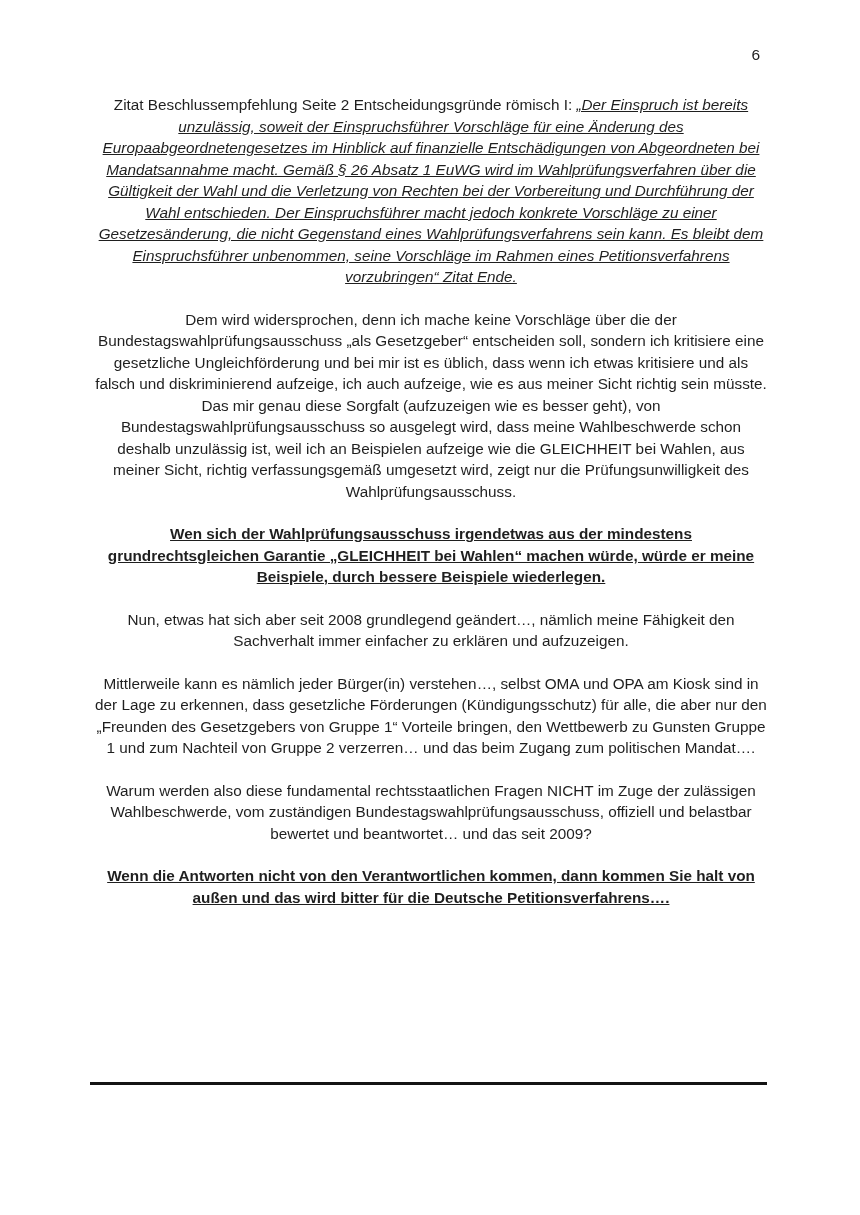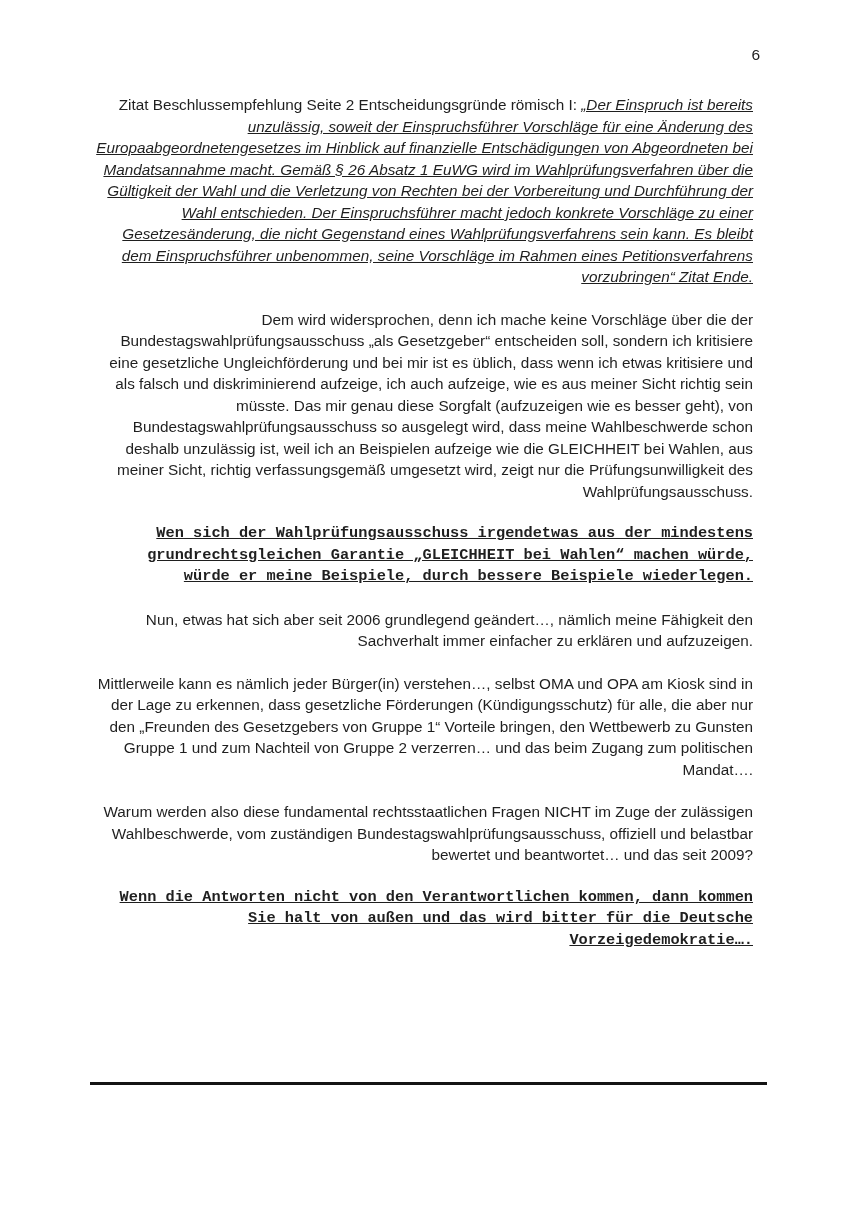--- a/index.html
+++ b/index.html
@@ -24,28 +24,28 @@
     line-height: 21px;
     color: #1f1f1f;
   }
   .content {
     position: absolute;
     top: 94px;
     left: 93px;
     width: 676px;
   }
   .para {
-    margin: 0 16px 21px 0;
+    margin: 0 0 21px 0;
     font-size: 15.3px;
     line-height: 21.5px;
-    text-align: right;
+    text-align: center;
     color: #1f1f1f;
   }
   .italic { font-style: italic; }
-  .bold { font-weight: bold; font-family: Liberation Mono, monospace; }
+  .bold { font-weight: bold; }
   .underline { text-decoration: underline; }
   .footer-rule {
     position: absolute;
     top: 1082px;
     left: 90px;
     width: 677px;
     height: 3px;
     background: #141414;
   }
 </style>
@@ -58,26 +58,26 @@
 
   <div class="content">
 
     <p class="para"><span>Zitat Beschlussempfehlung Seite 2 Entscheidungsgründe römisch I: </span><span class="italic underline">„Der Einspruch ist bereits unzulässig, soweit der Einspruchsführer Vorschläge für eine Änderung des Europaabgeordnetengesetzes im Hinblick auf finanzielle Entschädigungen von Abgeordneten bei Mandatsannahme macht. Gemäß § 26 Absatz 1 EuWG wird im Wahlprüfungsverfahren über die Gültigkeit der Wahl und die Verletzung von Rechten bei der Vorbereitung und Durchführung der Wahl entschieden. Der Einspruchsführer macht jedoch konkrete Vorschläge zu einer Gesetzesänderung, die nicht Gegenstand eines Wahlprüfungsverfahrens sein kann. Es bleibt dem Einspruchsführer unbenommen, seine Vorschläge im Rahmen eines Petitionsverfahrens vorzubringen“ Zitat Ende.</span></p>
 
     <p class="para">Dem wird widersprochen, denn ich mache keine Vorschläge über die der Bundestagswahlprüfungsausschuss „als Gesetzgeber“ entscheiden soll, sondern ich kritisiere eine gesetzliche Ungleichförderung und bei mir ist es üblich, dass wenn ich etwas kritisiere und als falsch und diskriminierend aufzeige, ich auch aufzeige, wie es aus meiner Sicht richtig sein müsste. Das mir genau diese Sorgfalt (aufzuzeigen wie es besser geht), von Bundestagswahlprüfungsausschuss so ausgelegt wird, dass meine Wahlbeschwerde schon deshalb unzulässig ist, weil ich an Beispielen aufzeige wie die GLEICHHEIT bei Wahlen, aus meiner Sicht, richtig verfassungsgemäß umgesetzt wird, zeigt nur die Prüfungsunwilligkeit des Wahlprüfungsausschuss.</p>
 
     <p class="para bold underline">Wen sich der Wahlprüfungsausschuss irgendetwas aus der mindestens grundrechtsgleichen Garantie „GLEICHHEIT bei Wahlen“ machen würde, würde er meine Beispiele, durch bessere Beispiele wiederlegen.</p>
 
 
-    <p class="para">Nun, etwas hat sich aber seit 2006 grundlegend geändert…, nämlich meine Fähigkeit den Sachverhalt immer einfacher zu erklären und aufzuzeigen.</p>
+    <p class="para">Nun, etwas hat sich aber seit 2008 grundlegend geändert…, nämlich meine Fähigkeit den Sachverhalt immer einfacher zu erklären und aufzuzeigen.</p>
 
     <p class="para">Mittlerweile kann es nämlich jeder Bürger(in) verstehen…, selbst OMA und OPA am Kiosk sind in der Lage zu erkennen, dass gesetzliche Förderungen (Kündigungsschutz) für alle, die aber nur den „Freunden des Gesetzgebers von Gruppe 1“ Vorteile bringen, den Wettbewerb zu Gunsten Gruppe 1 und zum Nachteil von Gruppe 2 verzerren… und das beim Zugang zum politischen Mandat….</p>
 
     <p class="para">Warum werden also diese fundamental rechtsstaatlichen Fragen NICHT im Zuge der zulässigen Wahlbeschwerde, vom zuständigen Bundestagswahlprüfungsausschuss, offiziell und belastbar bewertet und beantwortet… und das seit 2009?</p>
 
-    <p class="para bold underline">Wenn die Antworten nicht von den Verantwortlichen kommen, dann kommen Sie halt von außen und das wird bitter für die Deutsche Vorzeigedemokratie….</p>
+    <p class="para bold underline">Wenn die Antworten nicht von den Verantwortlichen kommen, dann kommen Sie halt von außen und das wird bitter für die Deutsche Petitionsverfahrens….</p>
 
 
   </div>
 
   <div class="footer-rule"></div>
 
 </div>
 
 </body></html>

